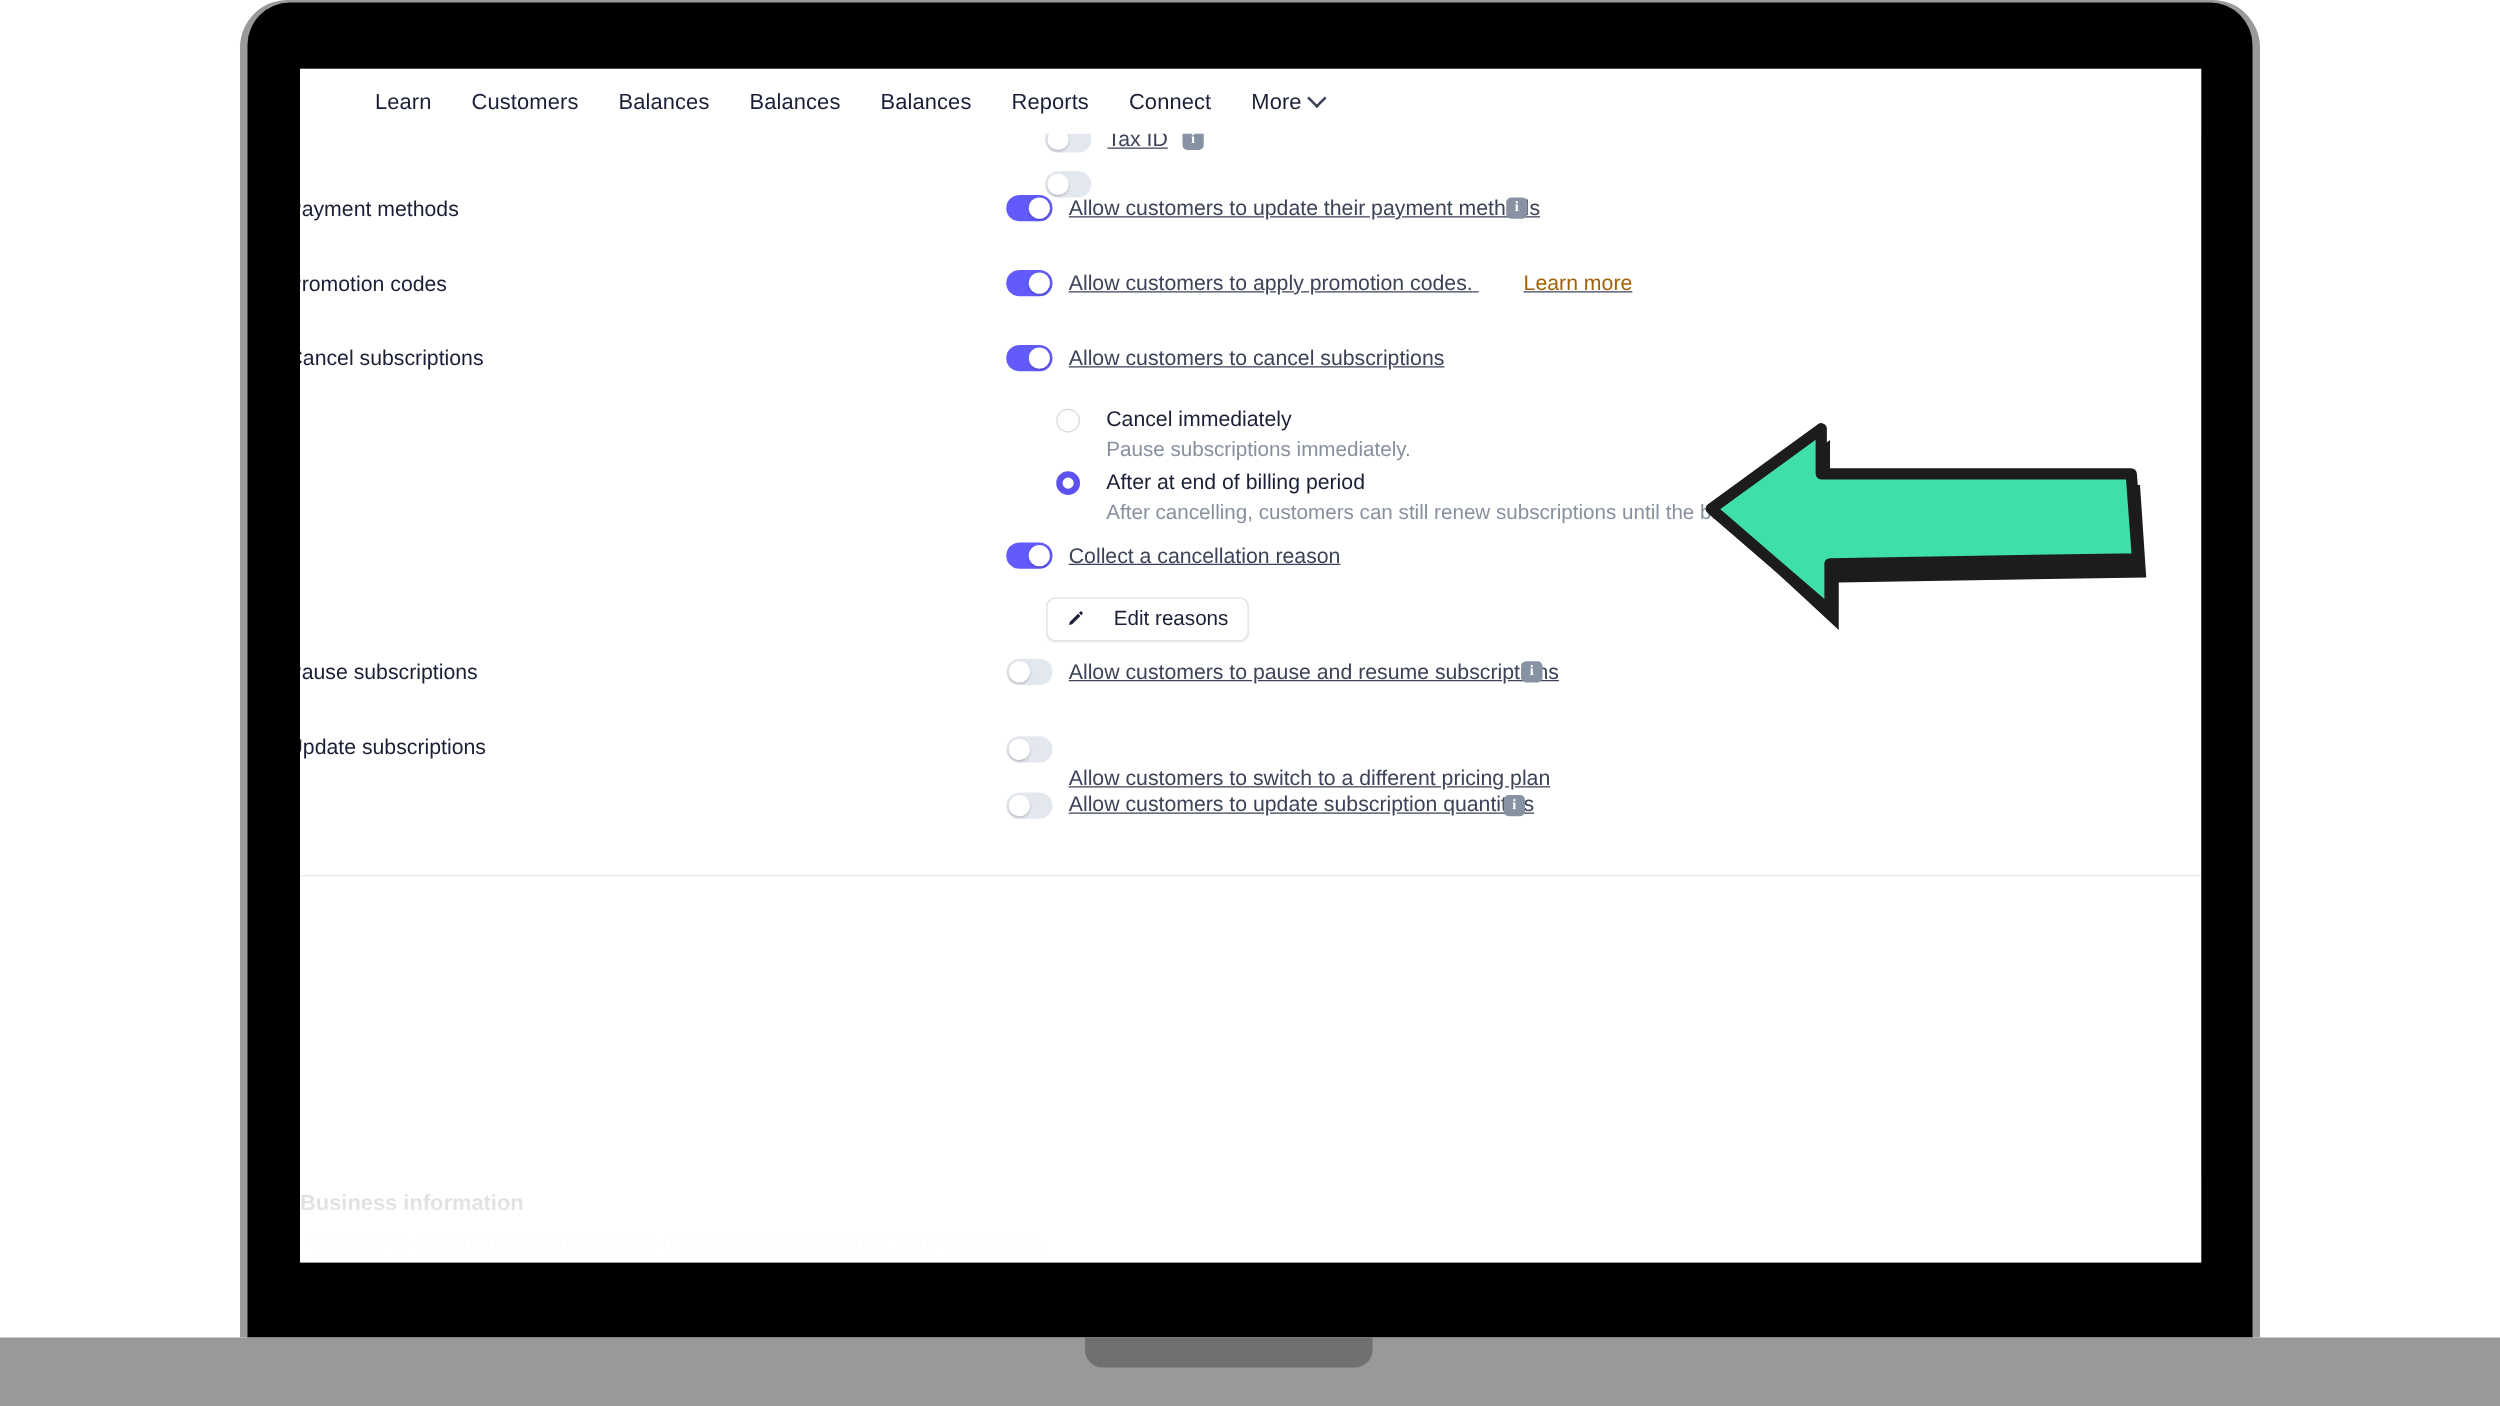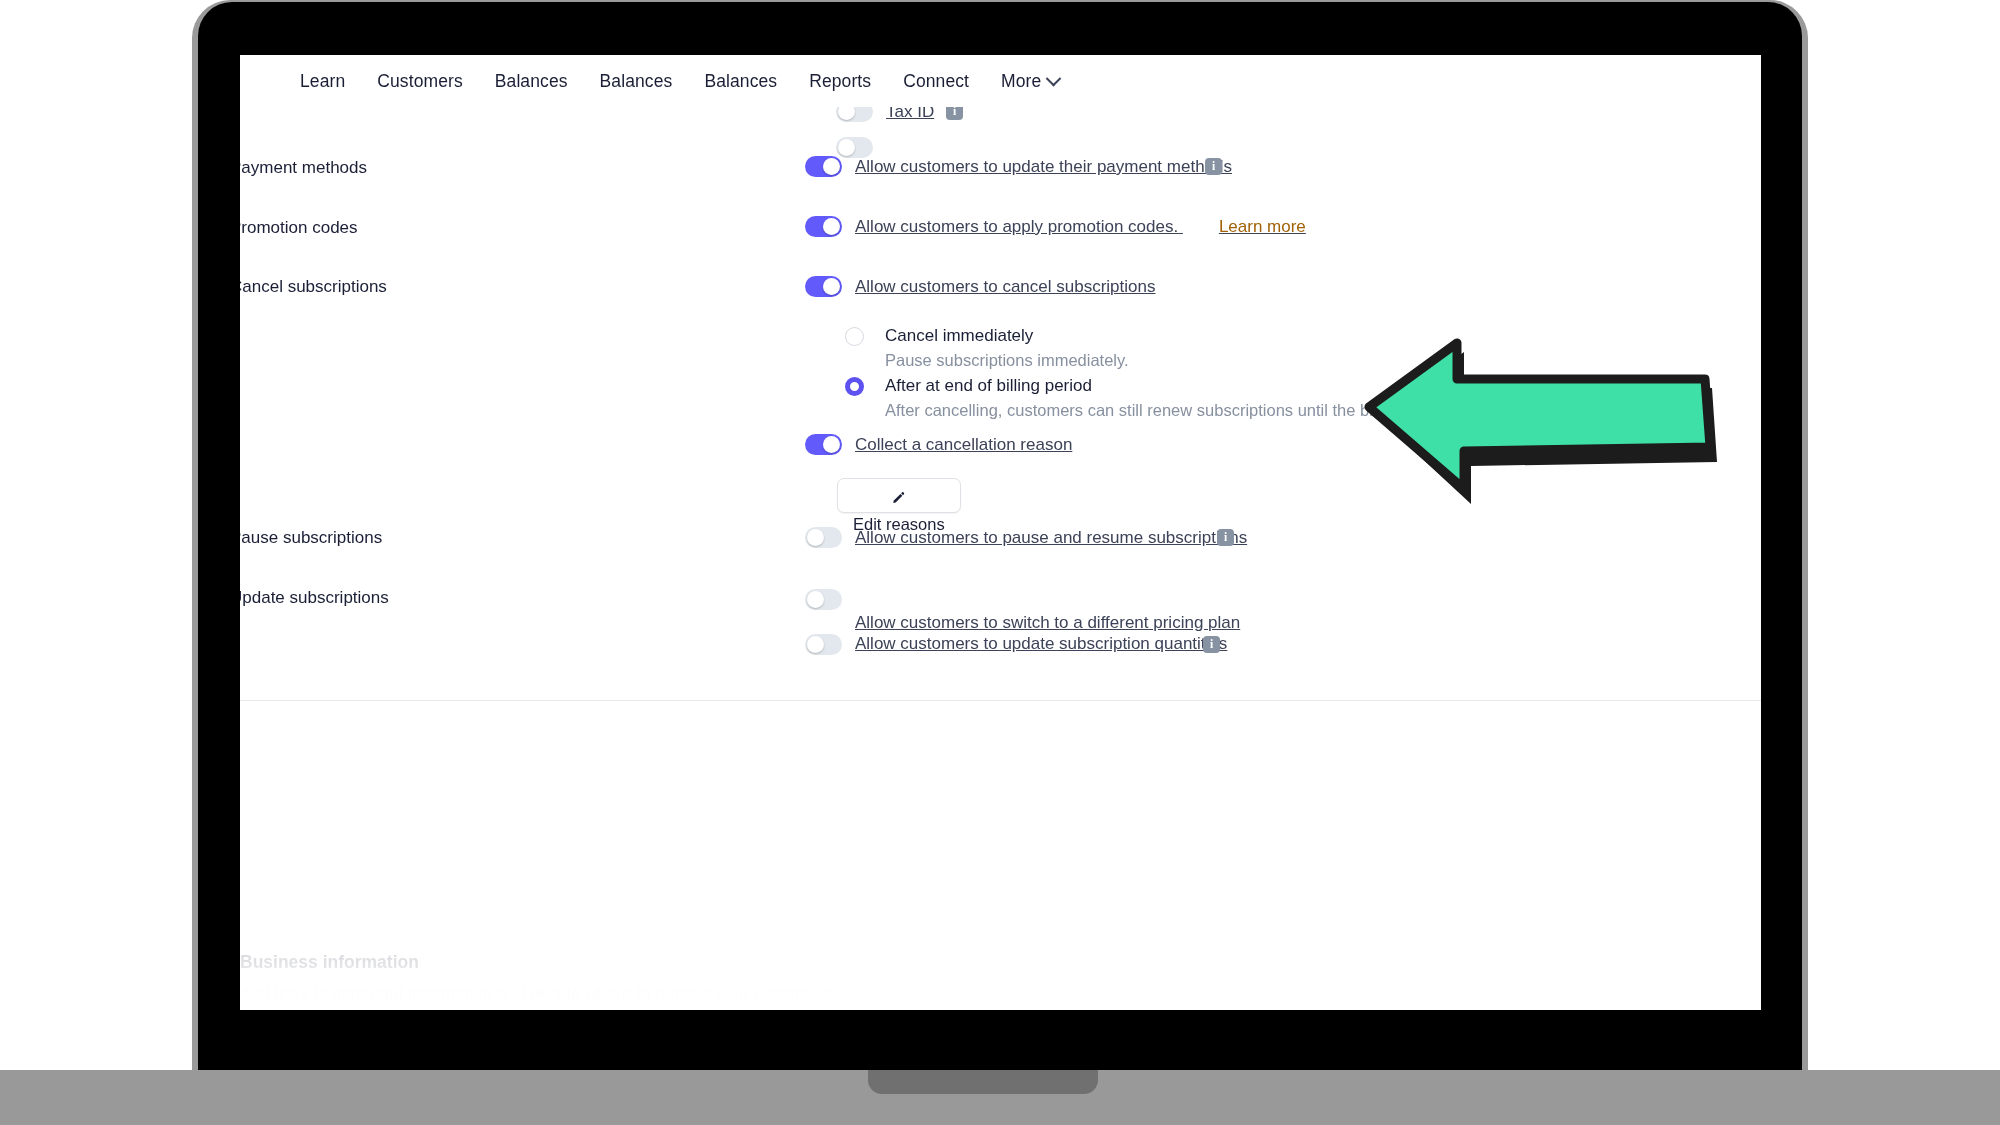--- a/index.html
+++ b/index.html
@@ -189,28 +189,27 @@
   
   .btn {
     position: absolute;
     height: 35px;
     background: #ffffff;
     border: 1px solid #dfe1e6;
     border-radius: 7px;
     box-shadow: 0 1px 1px rgba(0,0,0,0.05);
     display: flex;
     align-items: center;
-    gap: 9px;
+    gap: 23px;
     padding: 12px 15px;
     cursor: pointer;
     font-size: 16.5px;
     color: #1a1f36;
     font-weight: 500;
     white-space: nowrap;
-    flex-direction: column;
   }
 
   
   #business-section {
     position: absolute;
     left: 0; top: 835px; width: 1521px; height: 120px;
   }
   #business-title {
     position: absolute;
     left: 0; top: 62px;

